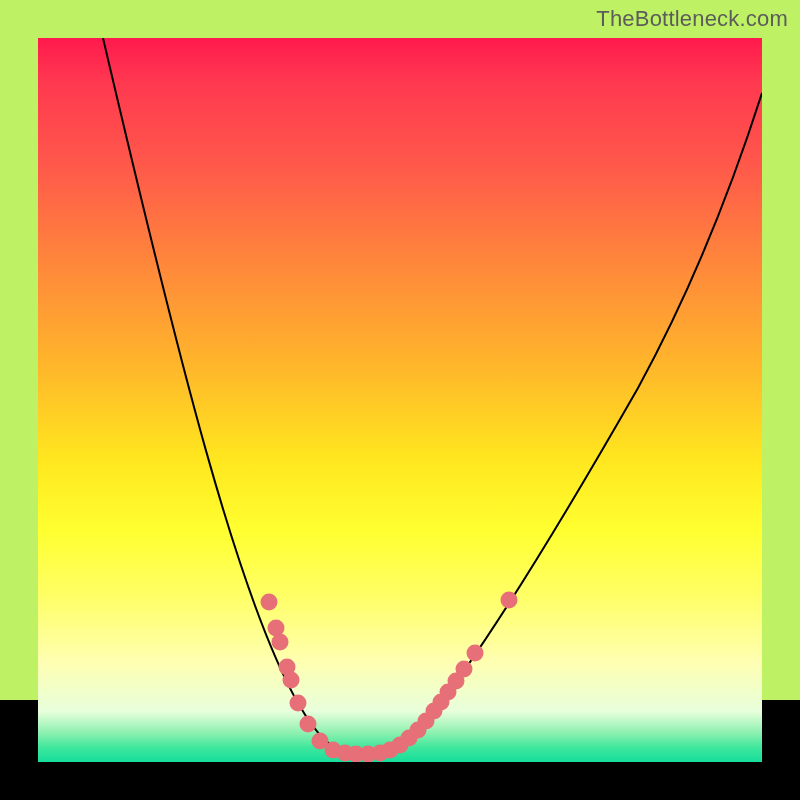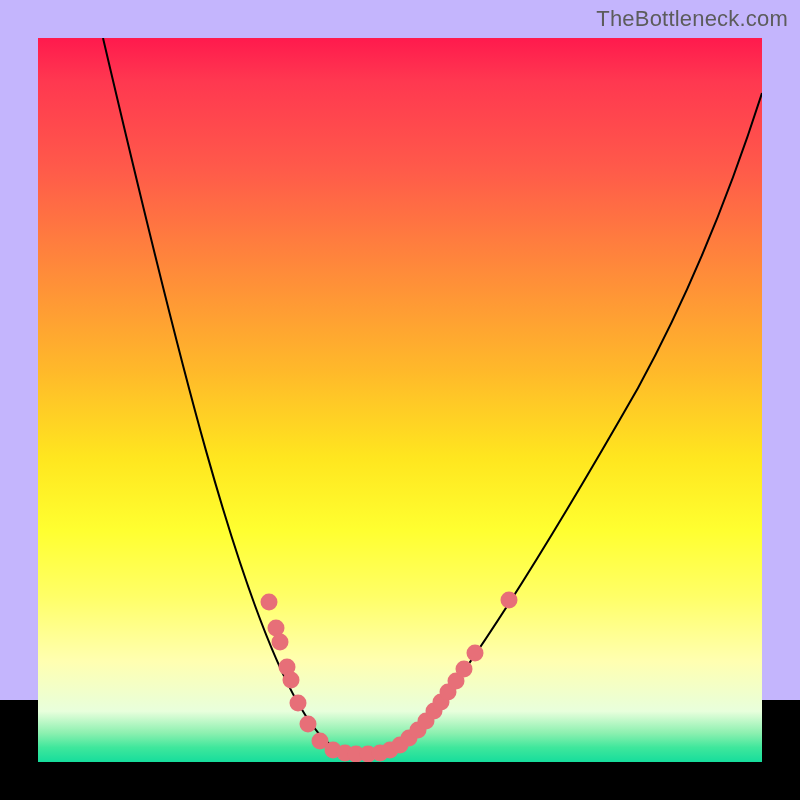--- a/index.html
+++ b/index.html
@@ -8,21 +8,21 @@
     width: 800px;
     height: 800px;
     overflow: hidden;
     background: #000;
     font-family: Arial, Helvetica, sans-serif;
   }
   .wrap {
     position: relative;
     width: 800px;
     height: 700px;
-    background: #c4b5fd;
+    background: #bef264;
   }
   .watermark {
     position: absolute;
     top: 6px;
     right: 12px;
     color: #5c5c5c;
     font-size: 22px;
     font-weight: 500;
     letter-spacing: 0.2px;
     z-index: 20;

